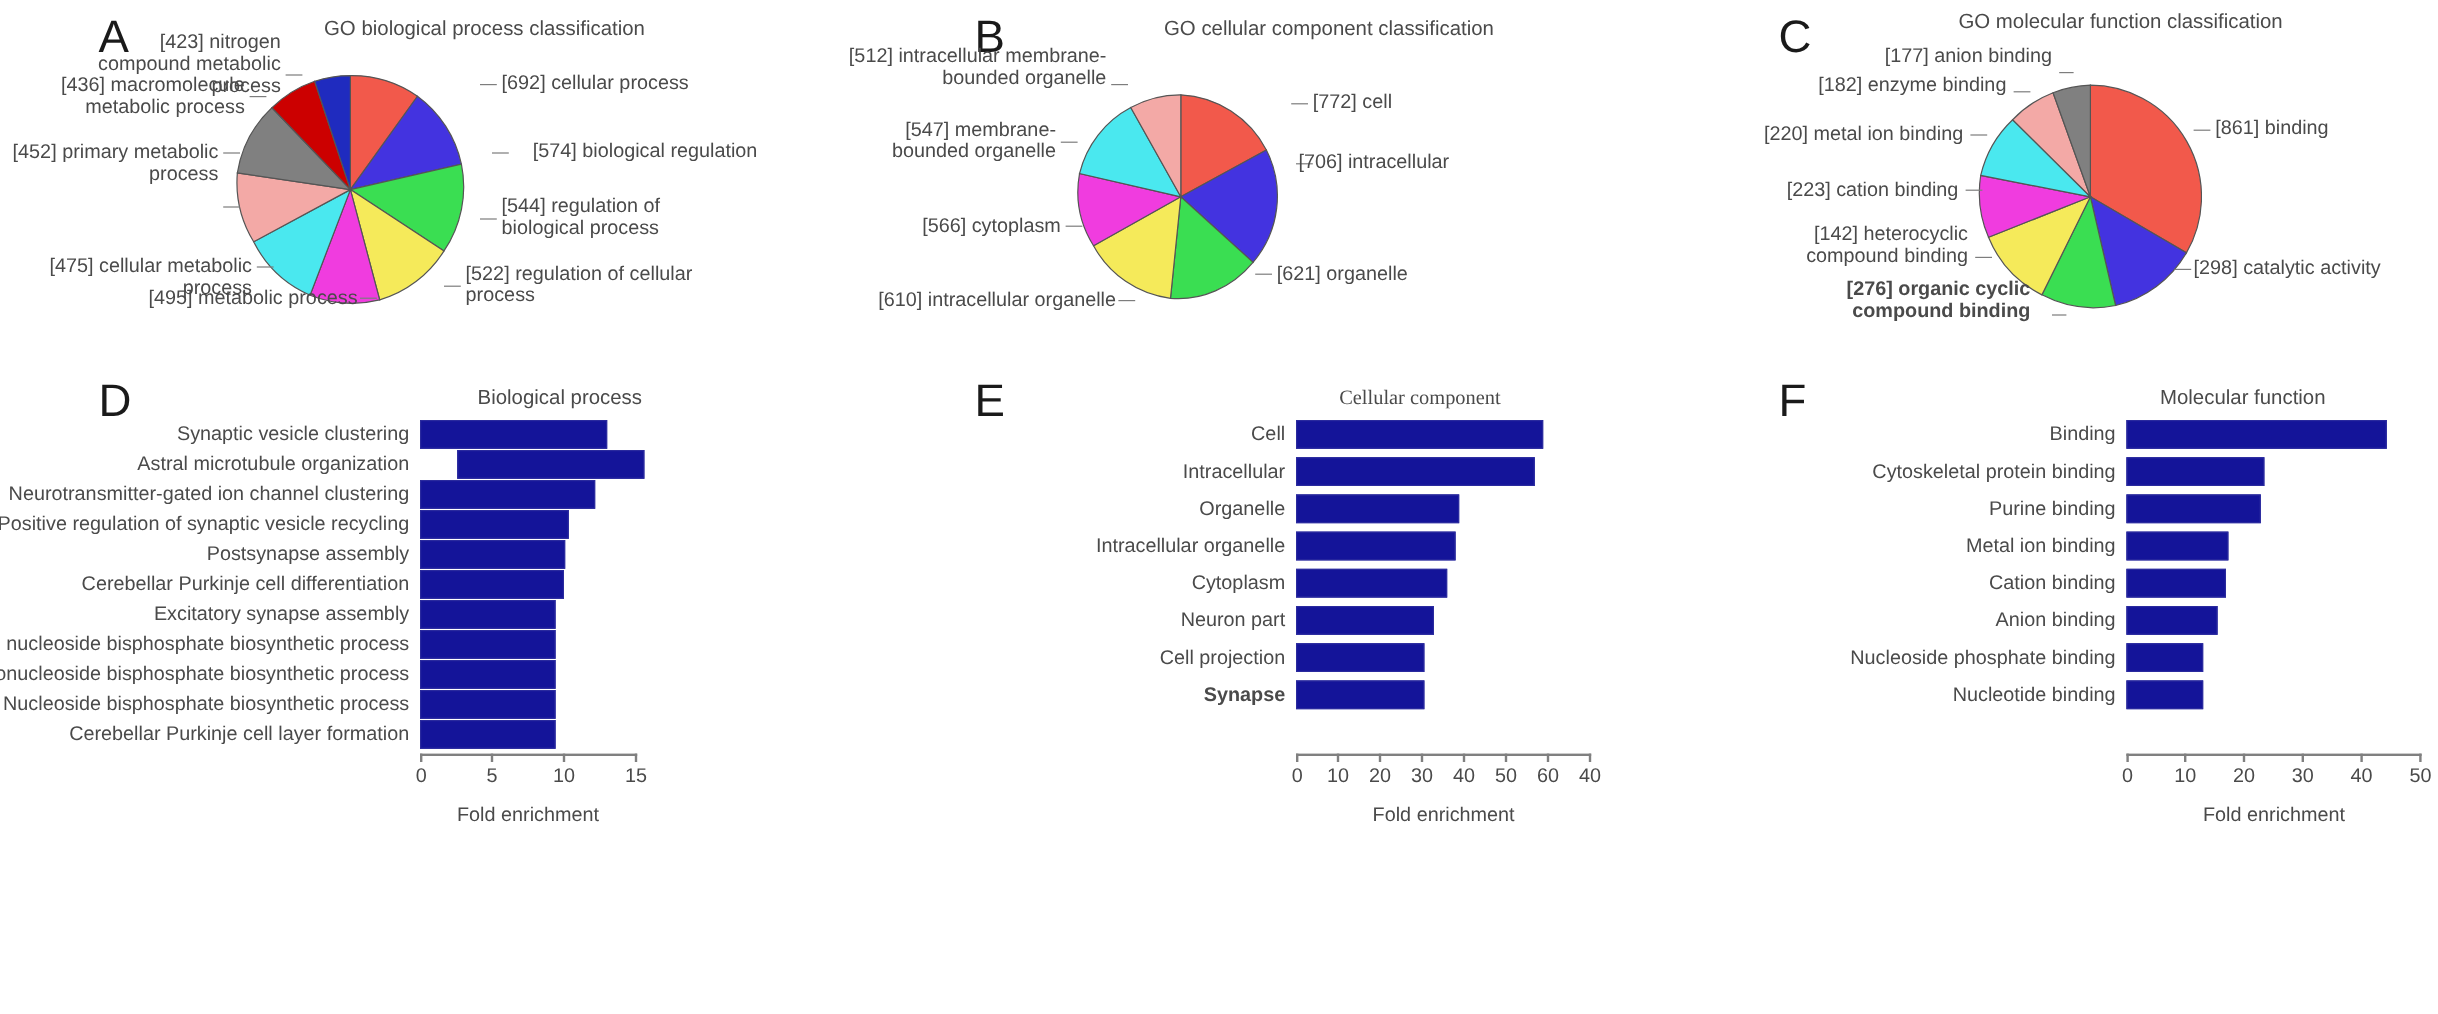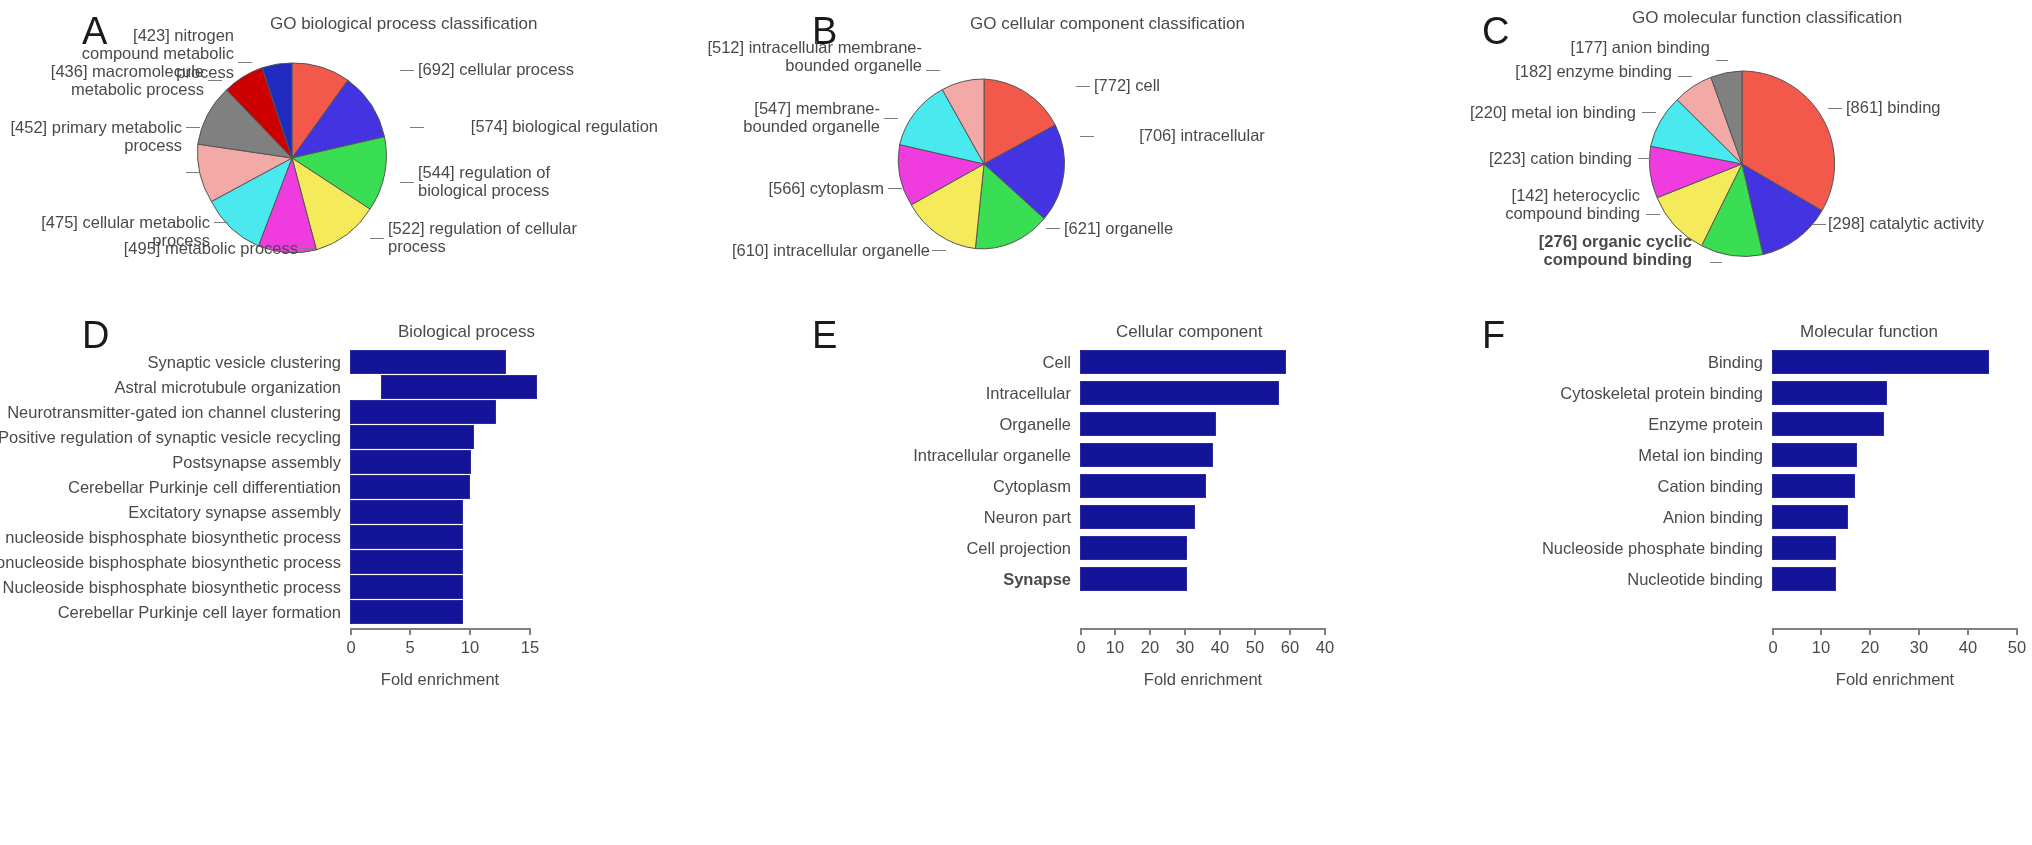--- a/index.html
+++ b/index.html
@@ -143,21 +143,21 @@
     <div class="leader" style="left:400px;top:182px;width:14px;"></div>
     <div class="leader" style="left:370px;top:238px;width:14px;"></div>
     <div class="leader" style="left:300px;top:248px;width:14px;"></div>
     <div class="leader" style="left:214px;top:222px;width:14px;"></div>
     <div class="leader" style="left:186px;top:172px;width:14px;"></div>
     <div class="leader" style="left:186px;top:127px;width:14px;"></div>
     <div class="leader" style="left:208px;top:80px;width:14px;"></div>
     <div class="leader" style="left:238px;top:62px;width:14px;"></div>
 
     <div class="pie-label right" style="left:418px;top:60px;width:250px;">[692] cellular process</div>
-    <div class="pie-label right" style="left:408px;top:117px;width:250px;text-align:right;">[574] biological regulation</div>
+    <div class="pie-label right" style="left:444px;top:117px;width:250px;">[574] biological regulation</div>
     <div class="pie-label right" style="left:418px;top:163px;width:190px;">[544] regulation of biological process</div>
     <div class="pie-label right" style="left:388px;top:219px;width:190px;">[522] regulation of cellular process</div>
     <div class="pie-label left" style="left:60px;top:239px;width:238px;">[495] metabolic process</div>
     <div class="pie-label left" style="left:-20px;top:213px;width:230px;">[475] cellular metabolic process</div>
     <div class="pie-label left" style="left:-24px;top:118px;width:206px;">[452] primary metabolic process</div>
     <div class="pie-label left" style="left:30px;top:62px;width:174px;">[436] macromolecule metabolic process</div>
     <div class="pie-label left" style="left:60px;top:26px;width:174px;">[423] nitrogen compound metabolic process</div>
   </div>
 
   <div class="panel" style="left:680px;top:0;width:680px;height:300px;">
@@ -180,21 +180,21 @@
 
     <div class="leader" style="left:396px;top:86px;width:14px;"></div>
     <div class="leader" style="left:400px;top:136px;width:14px;"></div>
     <div class="leader" style="left:366px;top:228px;width:14px;"></div>
     <div class="leader" style="left:252px;top:250px;width:14px;"></div>
     <div class="leader" style="left:208px;top:188px;width:14px;"></div>
     <div class="leader" style="left:204px;top:118px;width:14px;"></div>
     <div class="leader" style="left:246px;top:70px;width:14px;"></div>
 
     <div class="pie-label right" style="left:414px;top:76px;width:180px;">[772] cell</div>
-    <div class="pie-label right" style="left:422px;top:126px;width:200px;text-align:center;">[706] intracellular</div>
+    <div class="pie-label right" style="left:402px;top:126px;width:200px;">[706] intracellular</div>
     <div class="pie-label right" style="left:384px;top:219px;width:180px;">[621] organelle</div>
     <div class="pie-label left" style="left:16px;top:241px;width:234px;">[610] intracellular organelle</div>
     <div class="pie-label left" style="left:40px;top:179px;width:164px;">[566] cytoplasm</div>
     <div class="pie-label left" style="left:20px;top:99px;width:180px;">[547] membrane-bounded organelle</div>
     <div class="pie-label left" style="left:0px;top:38px;width:242px;">[512] intracellular membrane-bounded organelle</div>
   </div>
 
   <div class="panel" style="left:1360px;top:0;width:672px;height:300px;">
     <div class="panel-letter" style="left:122px;top:12px;">C</div>
     <div class="panel-title" style="left:272px;top:8px;">GO molecular function classification</div>
@@ -291,21 +291,21 @@
       <div class="tick-label" style="left:1px;top:288px;">0</div>
       <div class="tick-label" style="left:60px;top:288px;">5</div>
       <div class="tick-label" style="left:120px;top:288px;">10</div>
       <div class="tick-label" style="left:180px;top:288px;">15</div>
       <div class="axis-title" style="left:90px;top:320px;">Fold enrichment</div>
     </div>
   </div>
 
   <div class="panel" style="left:680px;top:300px;width:680px;height:545px;">
     <div class="panel-letter" style="left:132px;top:16px;">E</div>
-    <div class="panel-title" style="left:436px;top:22px;">Cellular component</div>
+    <div class="panel-title" style="left:436px;top:22px;font-family:Liberation Serif, serif;">Cellular component</div>
 
     <div class="bar-chart" style="left:400px;top:50px;width:245px;height:300px;">
       <div class="bar-row" style="left:0;top:0;">
         <span class="bar-cat">Cell</span>
         <div class="bar-rect" style="width:206px;"></div>
       </div>
       <div class="bar-row" style="left:0;top:31px;">
         <span class="bar-cat">Intracellular</span>
         <div class="bar-rect" style="width:199px;"></div>
       </div>
@@ -362,21 +362,21 @@
     <div class="bar-chart" style="left:412px;top:50px;width:245px;height:300px;">
       <div class="bar-row" style="left:0;top:0;">
         <span class="bar-cat">Binding</span>
         <div class="bar-rect" style="width:217px;"></div>
       </div>
       <div class="bar-row" style="left:0;top:31px;">
         <span class="bar-cat">Cytoskeletal protein binding</span>
         <div class="bar-rect" style="width:115px;"></div>
       </div>
       <div class="bar-row" style="left:0;top:62px;">
-        <span class="bar-cat">Enzyme protein</span>
+        <span class="bar-cat">Purine binding</span>
         <div class="bar-rect" style="width:112px;"></div>
       </div>
       <div class="bar-row" style="left:0;top:93px;">
         <span class="bar-cat">Metal ion binding</span>
         <div class="bar-rect" style="width:85px;"></div>
       </div>
       <div class="bar-row" style="left:0;top:124px;">
         <span class="bar-cat">Cation binding</span>
         <div class="bar-rect" style="width:83px;"></div>
       </div>

